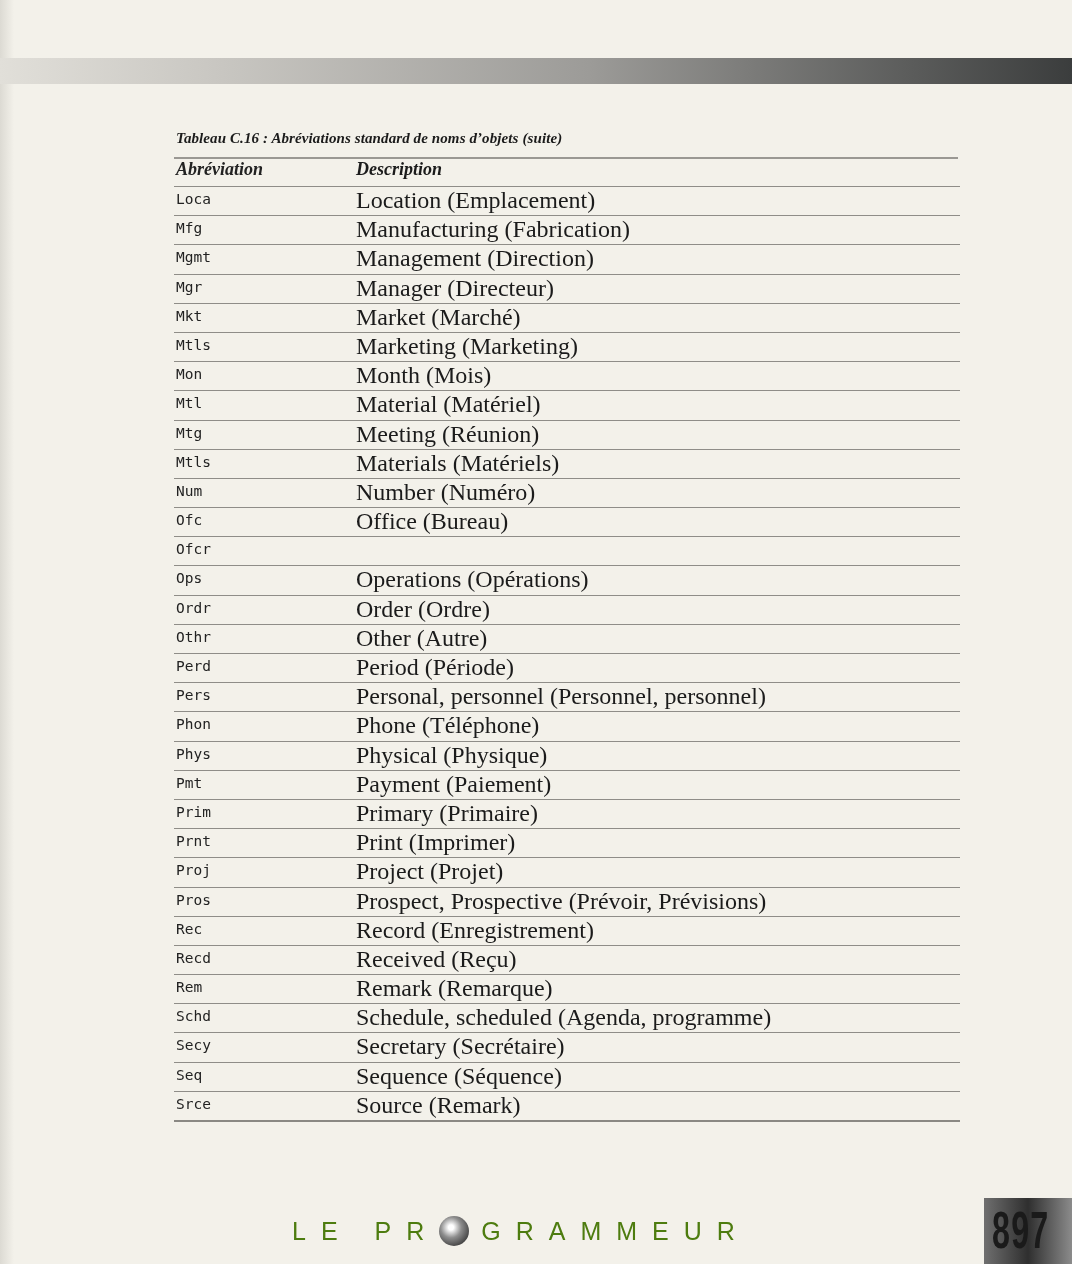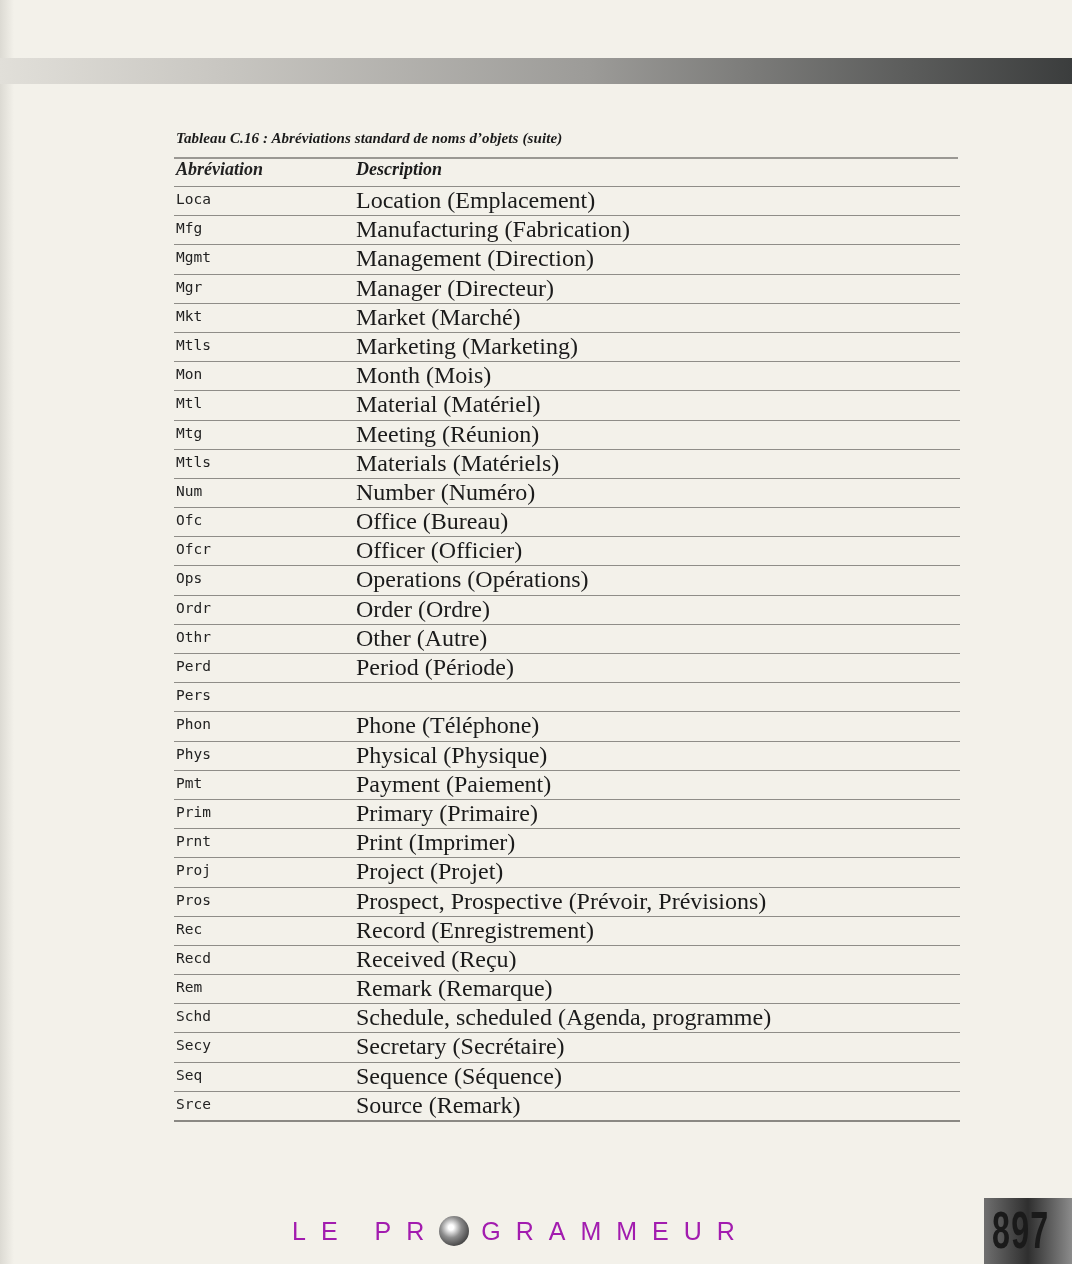--- a/index.html
+++ b/index.html
@@ -31,21 +31,21 @@
   }
   .row.head { height:27px; }
   .row.last { border-bottom:2px solid #8a8883; }
   .c-abbr { width:180px; padding-left:2px; font-family:"DejaVu Sans Mono", monospace; font-size:14.5px; color:#222; padding-top:4px; }
   .c-desc { flex:1; font-size:24px; }
   .row.head .c-abbr, .row.head .c-desc {
     font-family:"Liberation Serif", serif; font-style:italic; font-weight:bold; font-size:18px; padding-top:0;
   }
   .footer {
     position:absolute; left:292px; top:1216px;
-    font-family:"Liberation Sans", sans-serif; font-size:25px; letter-spacing:15px; color:#a21caf;
+    font-family:"Liberation Sans", sans-serif; font-size:25px; letter-spacing:15px; color:#4d7c0f;
     display:flex; align-items:center;
   }
   .logo-o {
     display:inline-block; width:30px; height:30px; border-radius:50%;
     background:radial-gradient(circle at 40% 38%,#ffffff 0 10%,#8d8d8d 40%,#3a3a3a 80%);
     margin-right:12px; position:relative; top:0px;
   }
   .page-box {
     position:absolute; left:984px; top:1198px; width:88px; height:66px;
     background:linear-gradient(to right,#6f6f6f,#2f2f2f 50%,#8b8b8b);
@@ -113,40 +113,40 @@
       <div class="row">
         <div class="c-abbr">Num</div>
         <div class="c-desc">Number (Numéro)</div>
       </div>
       <div class="row">
         <div class="c-abbr">Ofc</div>
         <div class="c-desc">Office (Bureau)</div>
       </div>
       <div class="row">
         <div class="c-abbr">Ofcr</div>
-        <div class="c-desc">Officer (Officier)</div>
       </div>
       <div class="row">
         <div class="c-abbr">Ops</div>
         <div class="c-desc">Operations (Opérations)</div>
       </div>
       <div class="row">
         <div class="c-abbr">Ordr</div>
         <div class="c-desc">Order (Ordre)</div>
       </div>
       <div class="row">
         <div class="c-abbr">Othr</div>
         <div class="c-desc">Other (Autre)</div>
       </div>
       <div class="row">
         <div class="c-abbr">Perd</div>
         <div class="c-desc">Period (Période)</div>
       </div>
       <div class="row">
         <div class="c-abbr">Pers</div>
+        <div class="c-desc">Personal, personnel (Personnel, personnel)</div>
       </div>
       <div class="row">
         <div class="c-abbr">Phon</div>
         <div class="c-desc">Phone (Téléphone)</div>
       </div>
       <div class="row">
         <div class="c-abbr">Phys</div>
         <div class="c-desc">Physical (Physique)</div>
       </div>
       <div class="row">

